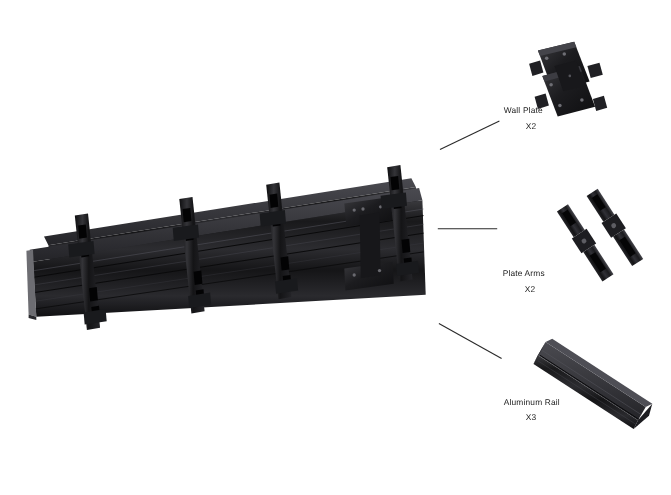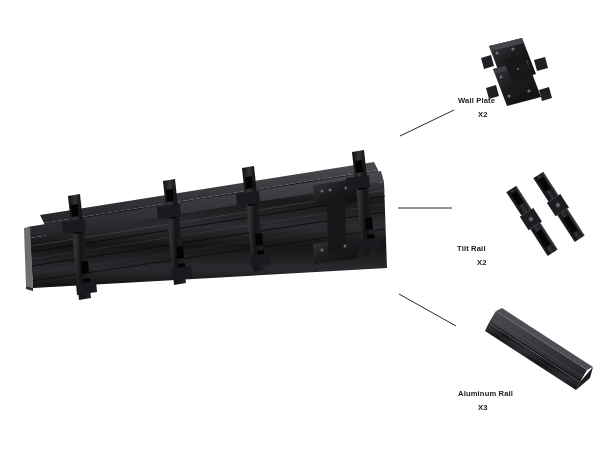--- a/index.html
+++ b/index.html
@@ -1,20 +1,20 @@
 <!DOCTYPE html>
 <html><head>
 <meta charset="utf-8">
 <style>
   html,body{margin:0;padding:0;background:#ffffff;}
   body{width:610px;height:450px;position:relative;overflow:hidden;
        font-family:"Liberation Sans","DejaVu Sans",sans-serif;}
   .stage{position:absolute;inset:0;width:610px;height:450px;}
   .svgroot{position:absolute;left:0;top:0;width:610px;height:450px;}
-  .callout{position:absolute;color:#1b1b1b;font-weight:bold;font-size:7.6px;
+  .callout{position:absolute;color:#1b1b1b;font-weight:normal;font-size:7.6px;
            line-height:1.0;letter-spacing:.15px;white-space:nowrap;}
   .callout .nm{display:block;}
   .callout .qty{display:block;margin-top:6px;margin-left:20px;}
 </style>
 </head>
 <body>
 
 <div class="stage">
 
   <svg class="svgroot" viewBox="0 0 610 450">
@@ -183,22 +183,22 @@
     </g>
     <line x1="399" y1="294" x2="456" y2="326" stroke="#2a2a2a" stroke-width="1"></line>
   </svg>
 
   <div class="callout" style="left:458px;top:97px;">
     <span class="nm">Wall Plate</span>
     <span class="qty">X2</span>
   </div>
 
   <div class="callout" style="left:457px;top:245px;">
-    <span class="nm">Tilt Rail</span>
+    <span class="nm">Plate Arms</span>
     <span class="qty">X2</span>
   </div>
 
-  <div class="callout" style="left:458px;top:390px;">
+  <div class="callout" style="left:458px;top:362px;">
     <span class="nm">Aluminum Rail</span>
     <span class="qty">X3</span>
   </div>
 
 </div>
 
 </body></html>

